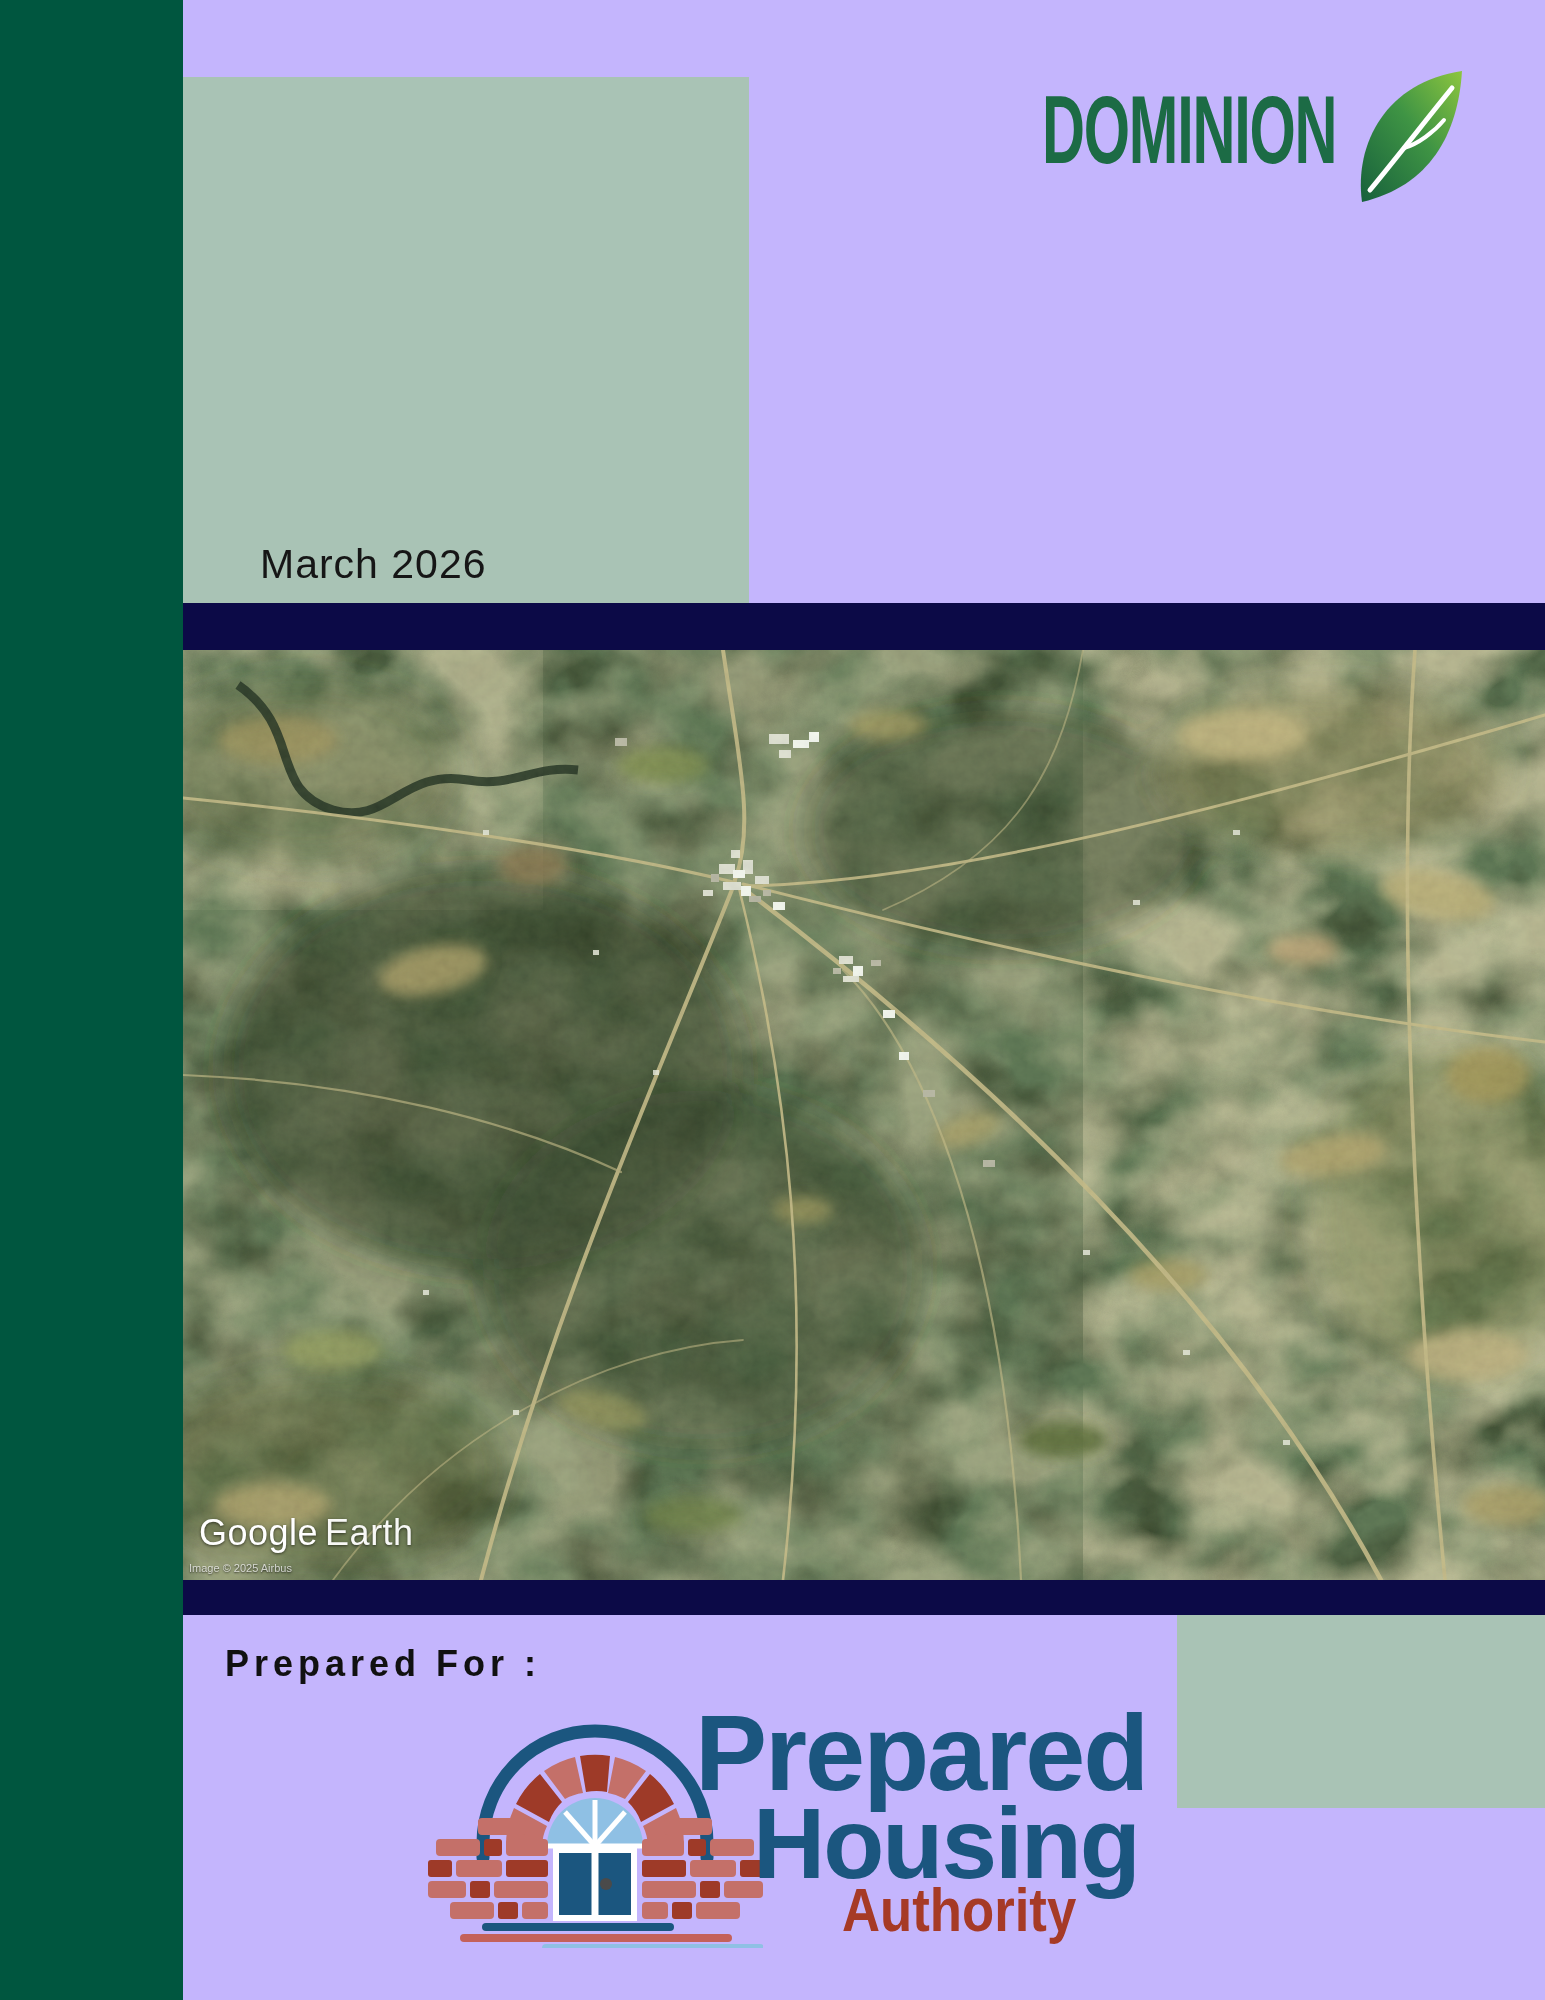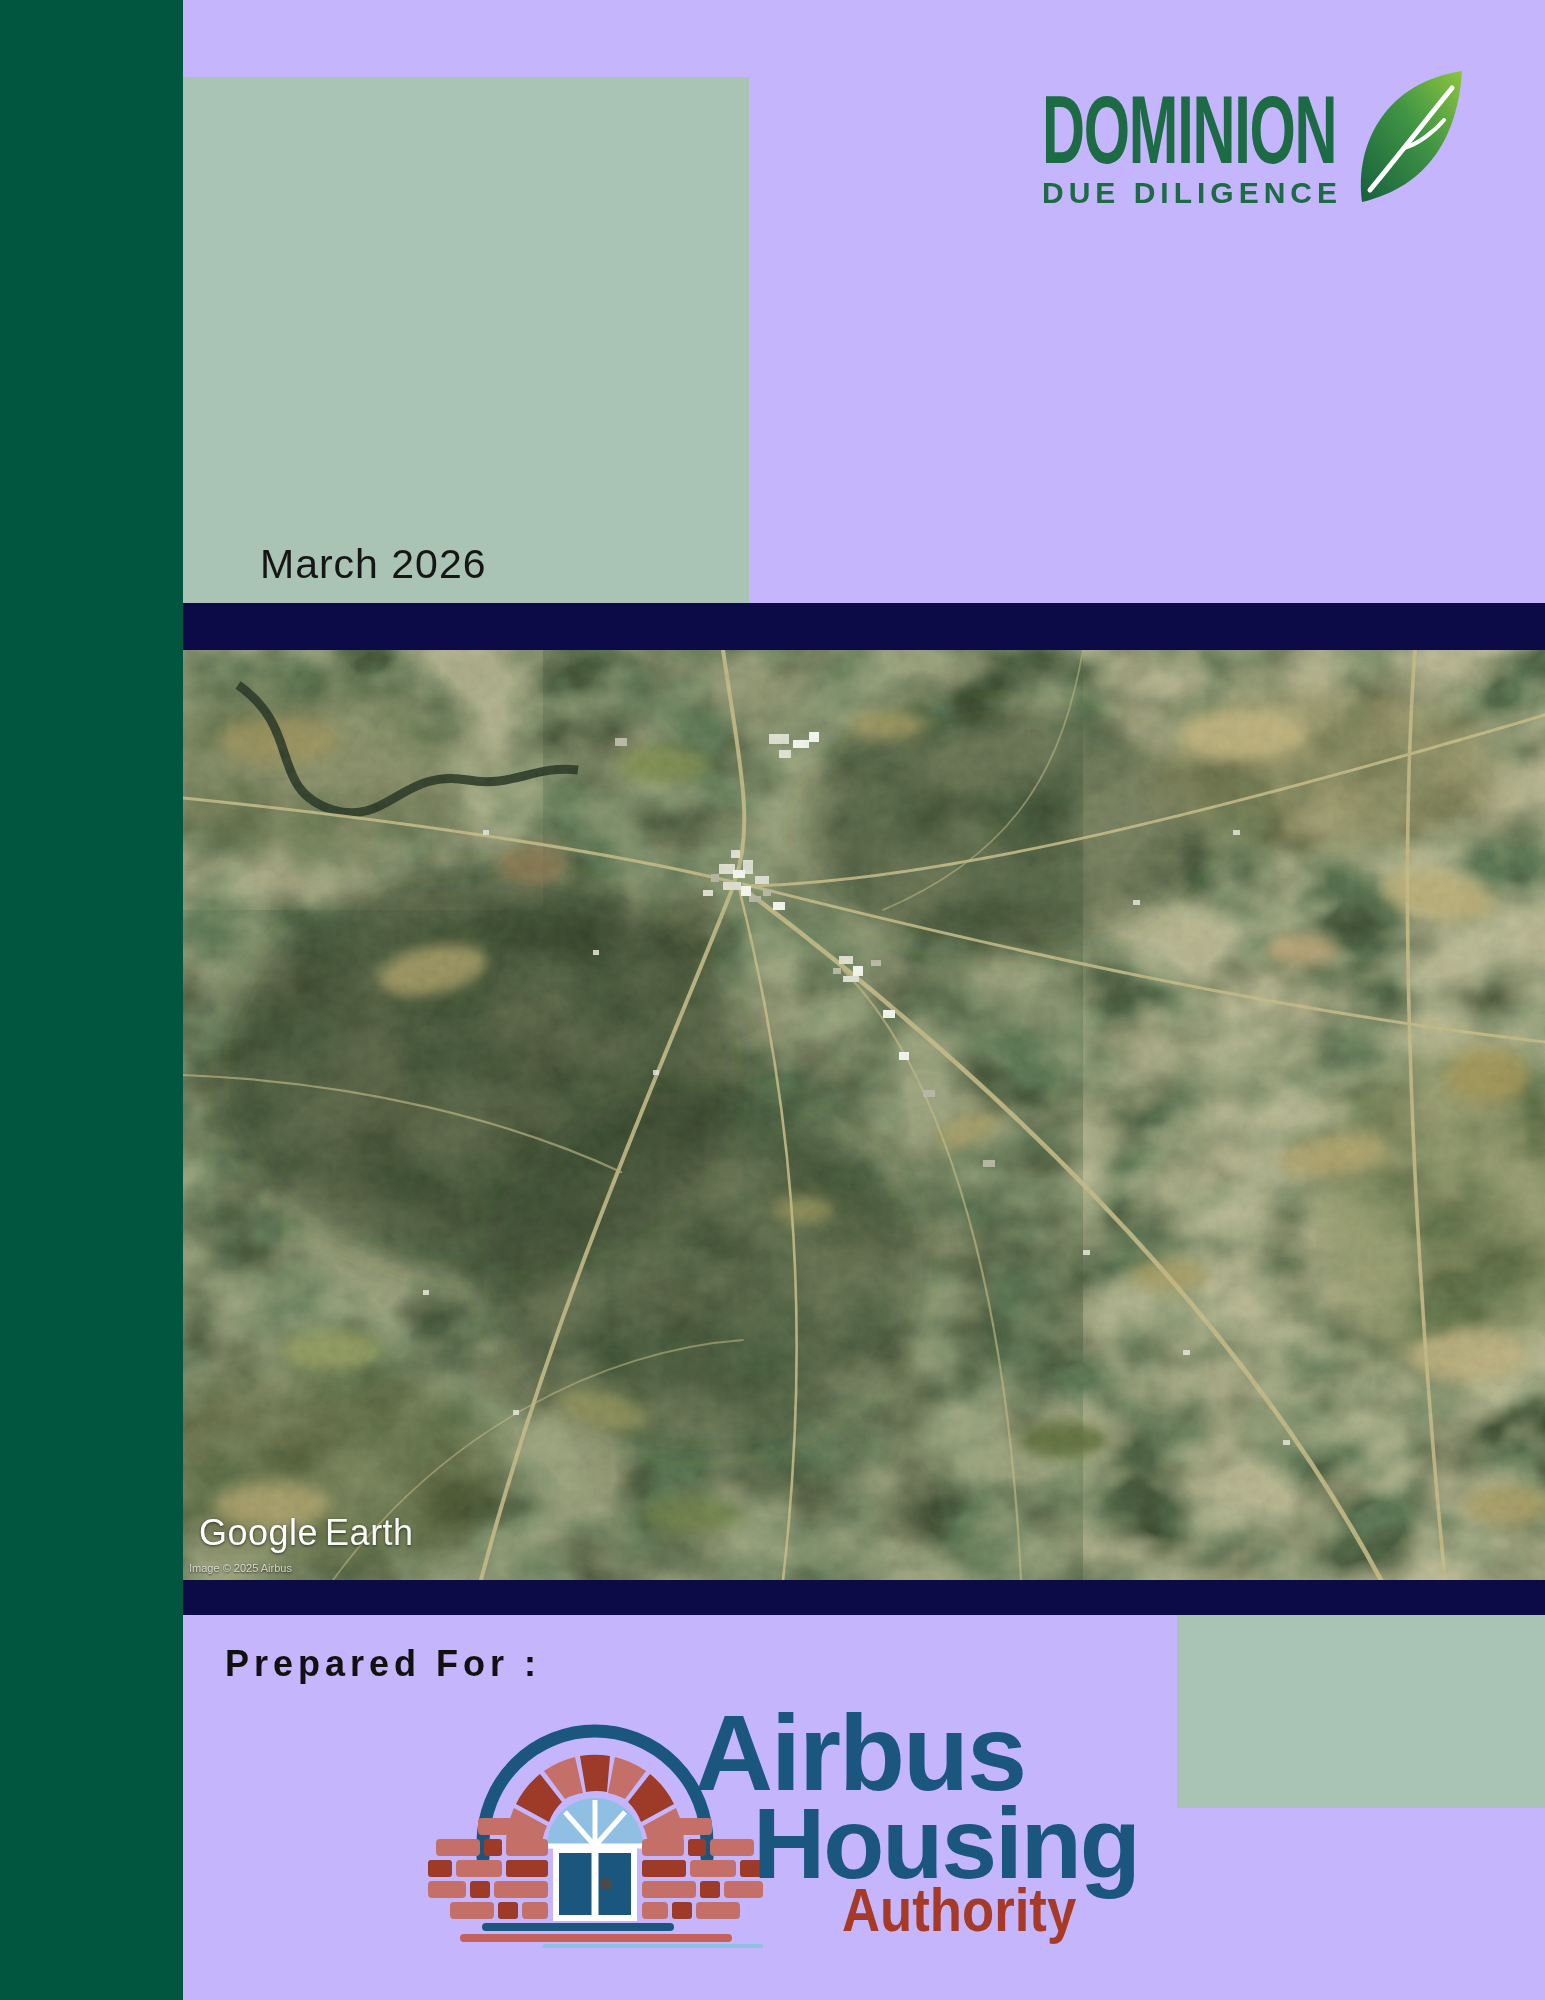--- a/index.html
+++ b/index.html
@@ -54,21 +54,20 @@
 <div class="page" style="--dkgreen:#00563F;--sage:#A9C3B5;--navy:#0C0A47;--brand:#1C6B45;--lnavy:#1B567F;--lred:#A63A26;">
 
   <div class="left-rail"></div>
   <div class="sage-title-panel"></div>
   <div class="navy-top"></div>
   <div class="navy-bottom"></div>
   <div class="sage-bottom-panel"></div>
 
   <div class="brand">
     <div class="brand-name">DOMINION</div>
-    <div class="brand-tagline">DUE DILIGENCE</div>
   </div>
   <div class="leaf">
     <svg width="112" height="138" viewBox="0 0 112 138">
       <defs>
         <linearGradient id="lg" x1="0" y1="1" x2="1" y2="0">
           <stop offset="0" stop-color="#16603C"></stop>
             <stop offset=".55" stop-color="#3F9444"></stop>
           <stop offset="1" stop-color="#8DC63F"></stop>
         </linearGradient>
       </defs>
@@ -278,18 +277,18 @@
             <rect x="312" y="162" width="23" height="17" rx="3"></rect>
           <rect x="272" y="183" width="20" height="17" rx="3"></rect>
           <rect x="244" y="204" width="20" height="17" rx="3"></rect>
         </g>
 
         <line x1="58" y1="229" x2="242" y2="229" stroke="#1B567F" stroke-width="8" stroke-linecap="round"></line>
         <line x1="36" y1="240" x2="300" y2="240" stroke="#C4615A" stroke-width="8" stroke-linecap="round"></line>
         <line x1="118" y1="250" x2="332" y2="250" stroke="#8FC0E4" stroke-width="8" stroke-linecap="round"></line>
       </svg>
     </div>
-    <div class="cl-name1">Airbus</div>
+    <div class="cl-name1">Prepared</div>
     <div class="cl-name2">Housing</div>
     <div class="cl-name3">Authority</div>
   </div>
 
 </div>
 
 </body></html>

